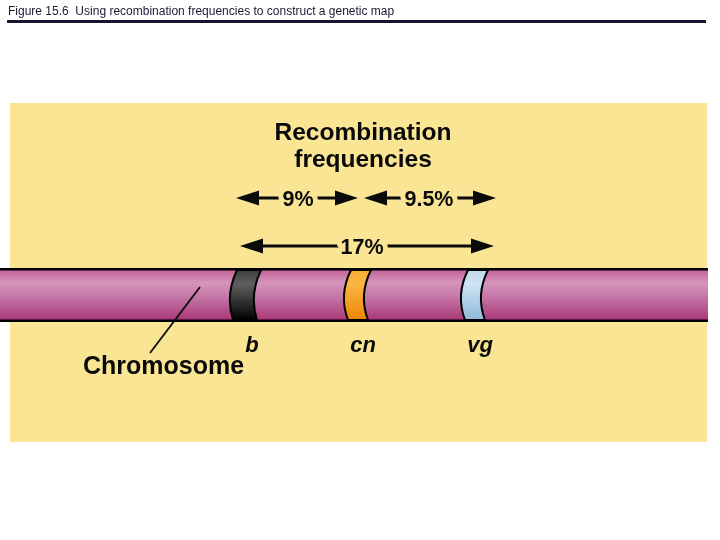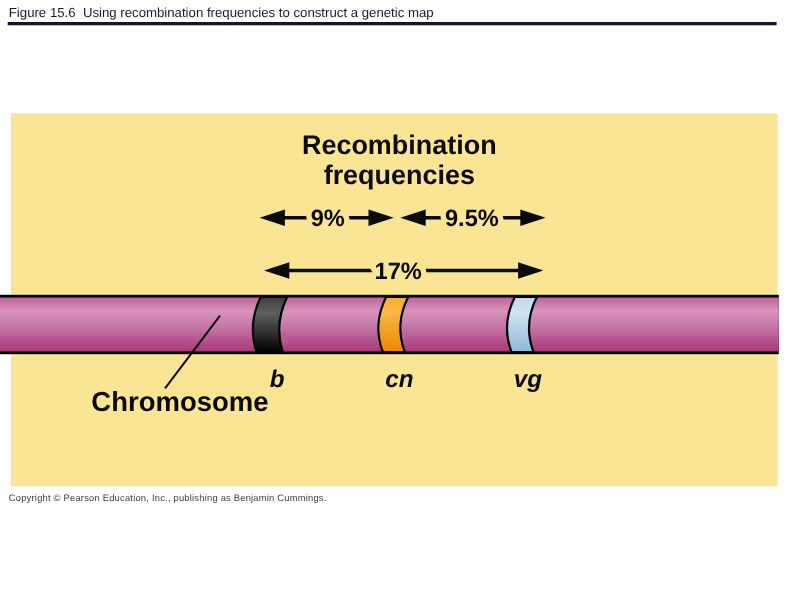--- a/index.html
+++ b/index.html
@@ -102,15 +102,14 @@
     </g>
 
     <text class="svg-text gene-text" x="252" y="352">b</text>
     <text class="svg-text gene-text" x="363" y="352">cn</text>
     <text class="svg-text gene-text" x="480" y="352">vg</text>
 
     <line class="leader" x1="200" y1="287" x2="150" y2="353"></line>
     <text class="svg-text chrom-text" x="83" y="374">Chromosome</text>
   </svg>
 
-  <div class="copyright">Copyright © Pearson Education, Inc., publishing as Benjamin Cummings.</div>
 
 </div>
 
 </body></html>

